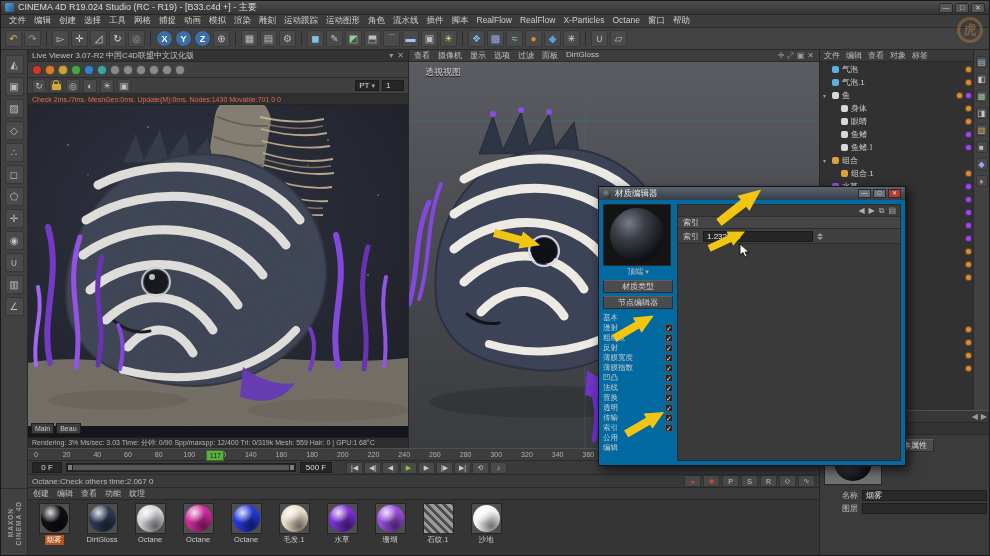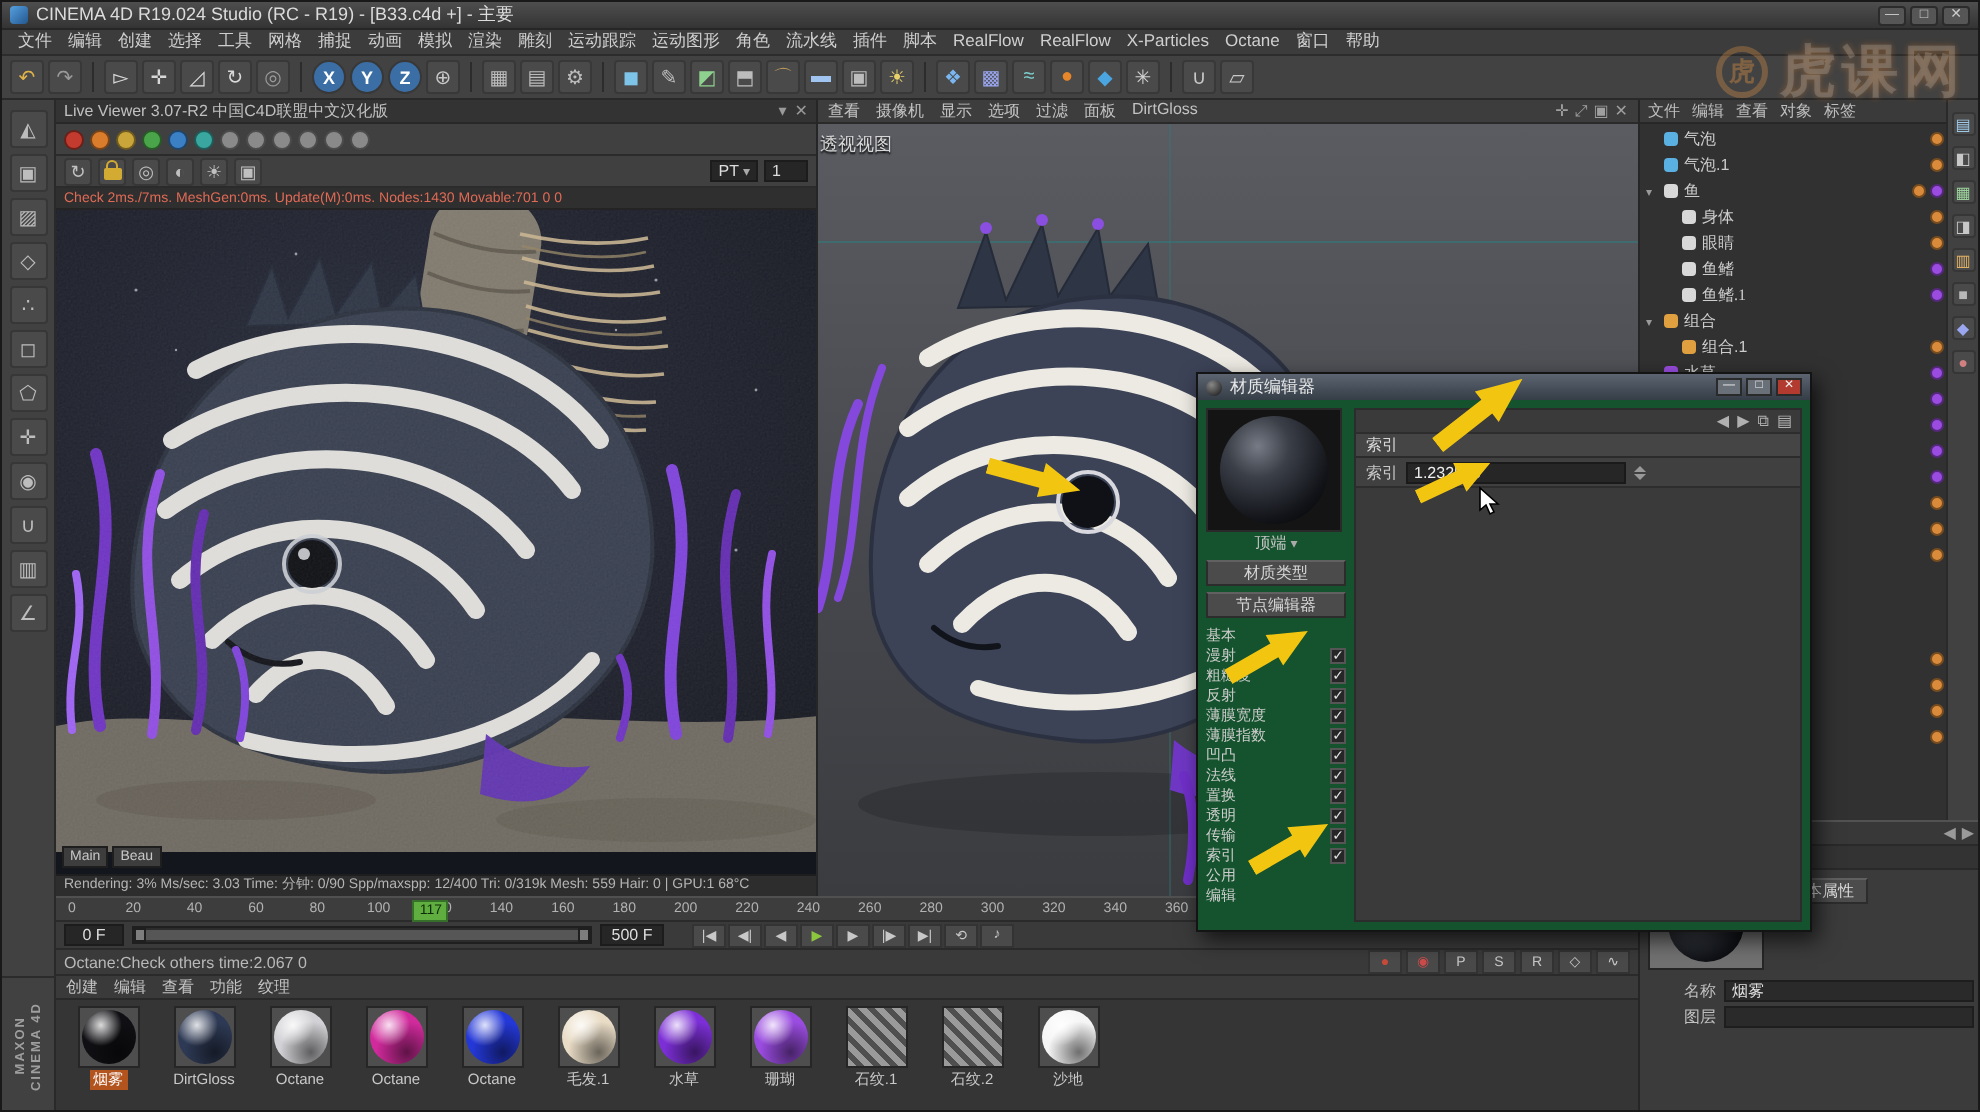--- a/index.html
+++ b/index.html
@@ -49,21 +49,21 @@
 .lv-warn{height:11px;background:#2f2f2f;color:#e06a55;font-size:7px;line-height:11px;padding:0 4px;white-space:nowrap;overflow:hidden;border-bottom:1px solid #242424;}
 .lv-img{position:relative;flex:1;overflow:hidden;background:#14161e;}
 .lv-pass{position:absolute;left:3px;bottom:3px;display:flex;gap:2px;z-index:3;}
 .pass-tag{background:#3d3d3d;border:1px solid #1e1e1e;color:#c8c8c8;font-size:7px;padding:0 3px;line-height:9px;}
 .lv-stats{height:11px;background:#2d2d2d;border-top:1px solid #1e1e1e;font-size:7px;line-height:10px;color:#b4b4b4;padding:0 4px;white-space:nowrap;overflow:hidden;}
 
 
 .vp{position:absolute;left:408px;top:49px;width:410px;height:398px;background:#46484c;}
 .vp-menus{height:12px;background:#3d3d3d;border-bottom:1px solid #2a2a2a;display:flex;align-items:center;gap:8px;padding:0 5px;font-size:8px;color:#c2c2c2;}
 .vp-corner{margin-left:auto;display:flex;gap:3px;color:#9f9f9f;font-size:8px;}
-.vp-label{position:absolute;left:1px;top:16px;color:#d6d6d6;font-size:9px;text-shadow:0 1px 1px #000;z-index:4;}
+.vp-label{position:absolute;left:16px;top:16px;color:#d6d6d6;font-size:9px;text-shadow:0 1px 1px #000;z-index:4;}
 .vp-canvas{position:absolute;left:0;top:12px;right:0;bottom:0;overflow:hidden;}
 
 
 .om{position:absolute;left:818px;top:49px;width:156px;height:360px;background:#313131;border-left:1px solid #262626;display:flex;flex-direction:column;}
 .om-head{height:12px;background:#3a3a3a;border-bottom:1px solid #272727;display:flex;gap:6px;align-items:center;padding:0 4px;font-size:8px;color:#bdbdbd;}
 .om-body{flex:1;overflow:hidden;padding-top:1px;}
 .om-row{height:13px;display:flex;align-items:center;gap:3px;padding:0 3px;font-size:8px;color:#cdcdcd;white-space:nowrap;}
 .om-arrow{width:6px;color:#9a9a9a;font-size:6px;flex:none;}
 .om-ico{width:7px;height:7px;border-radius:2px;flex:none;}
 .om-name{overflow:hidden;text-overflow:ellipsis;}
@@ -105,21 +105,21 @@
 .mm-head{height:12px;background:#3a3a3a;border-bottom:1px solid #292929;display:flex;gap:8px;align-items:center;padding:0 5px;font-size:8px;color:#c2c2c2;}
 .mm-body{flex:1;display:flex;gap:4px;padding:3px 4px;overflow:hidden;}
 .mat{width:44px;display:flex;flex-direction:column;align-items:center;flex:none;}
 .mat-thumb{width:31px;height:31px;background:#4e4e4e;border:1px solid #262626;display:flex;align-items:center;justify-content:center;}
 .mat-ball{width:27px;height:27px;border-radius:50%;}
 .mat.hatch .mat-ball{border-radius:0;width:29px;height:29px;background:repeating-linear-gradient(45deg,#9a9a9a 0 3px,#4f4f4f 3px 6px)!important;}
 .mat-label{margin-top:1px;font-size:7.5px;color:#c8c8c8;max-width:44px;overflow:hidden;white-space:nowrap;padding:0 2px;}
 .mat-label.sel{background:#b3541e;color:#fff;}
 
 
-.me{position:absolute;left:597px;top:185px;width:308px;height:280px;background:#14532d;border:1px solid #141414;box-shadow:3px 4px 10px rgba(0,0,0,.65);z-index:50;}
+.me{position:absolute;left:597px;top:185px;width:308px;height:280px;background:#0369a1;border:1px solid #141414;box-shadow:3px 4px 10px rgba(0,0,0,.65);z-index:50;}
 .me-title{height:13px;background:linear-gradient(#5b6470,#353d47);display:flex;align-items:center;padding:0 4px;gap:4px;color:#e8e8e8;font-size:8.5px;}
 .me-title .ico{width:8px;height:8px;border-radius:50%;background:radial-gradient(circle at 35% 30%,#888,#111);flex:none;}
 .me-wb{margin-left:auto;display:flex;gap:2px;}
 .me-wbtn{width:13px;height:9px;background:#6a7078;border:1px solid #2a2a2a;color:#eee;font-size:6px;line-height:7px;text-align:center;}
 .me-wbtn.close{background:#b23a2e;}
 .me-left{position:absolute;left:4px;top:17px;width:70px;bottom:4px;}
 .me-preview{width:68px;height:62px;background:#141414;border:1px solid #2a2a2a;display:flex;align-items:center;justify-content:center;}
 .me-preview .ball{width:54px;height:54px;}
 .me-plabel{height:11px;text-align:center;font-size:8px;color:#c4c4c4;line-height:11px;}
 .me-btn{height:13px;margin-top:3px;background:#4b4b4b;border:1px solid #2c2c2c;border-top-color:#616161;text-align:center;font-size:8px;line-height:11px;color:#d6d6d6;}
@@ -810,26 +810,20 @@
             <div class="mat-ball" style="background: radial-gradient(circle at 35% 28%, rgba(255, 255, 255, 0.85), rgba(255, 255, 255, 0) 40%), radial-gradient(circle at 68% 78%, rgba(0, 0, 0, 0.55), rgba(0, 0, 0, 0) 55%), rgb(154, 76, 224);"></div>
           </div>
           <div class="mat-label">珊瑚</div>
         </div>
         <div class="mat hatch">
           <div class="mat-thumb">
             <div class="mat-ball"></div>
           </div>
           <div class="mat-label">石纹.1</div>
         </div>
-        <div class="mat hatch">
-          <div class="mat-thumb">
-            <div class="mat-ball"></div>
-          </div>
-          <div class="mat-label">石纹.2</div>
-        </div>
         <div class="mat">
           <div class="mat-thumb">
             <div class="mat-ball" style="background: radial-gradient(circle at 35% 28%, rgba(255, 255, 255, 0.85), rgba(255, 255, 255, 0) 40%), radial-gradient(circle at 68% 78%, rgba(0, 0, 0, 0.55), rgba(0, 0, 0, 0) 55%), rgb(245, 245, 245);"></div>
           </div>
           <div class="mat-label">沙地</div>
         </div>
       </div>
   </div>
 
   <div class="me">
@@ -931,16 +925,15 @@
   <div class="arrow" style="left:622px;top:412px;width:44px;height:20px;transform:rotate(-30deg)"></div>
 
   <div class="cursor" style="left:738px;top:242px">
     <svg width="11" height="15">
         <path d="M1,1 L1,12 L4,9.5 L6,14 L8,13 L6,9 L10,9 Z" fill="#fff" stroke="#000" stroke-width="0.8"></path>
       </svg>
   </div>
 
   <div class="wm">
     <span class="logo">虎</span>
-    <span class="txt">虎课网</span>
   </div>
 
 </div>
 
 </body></html>

